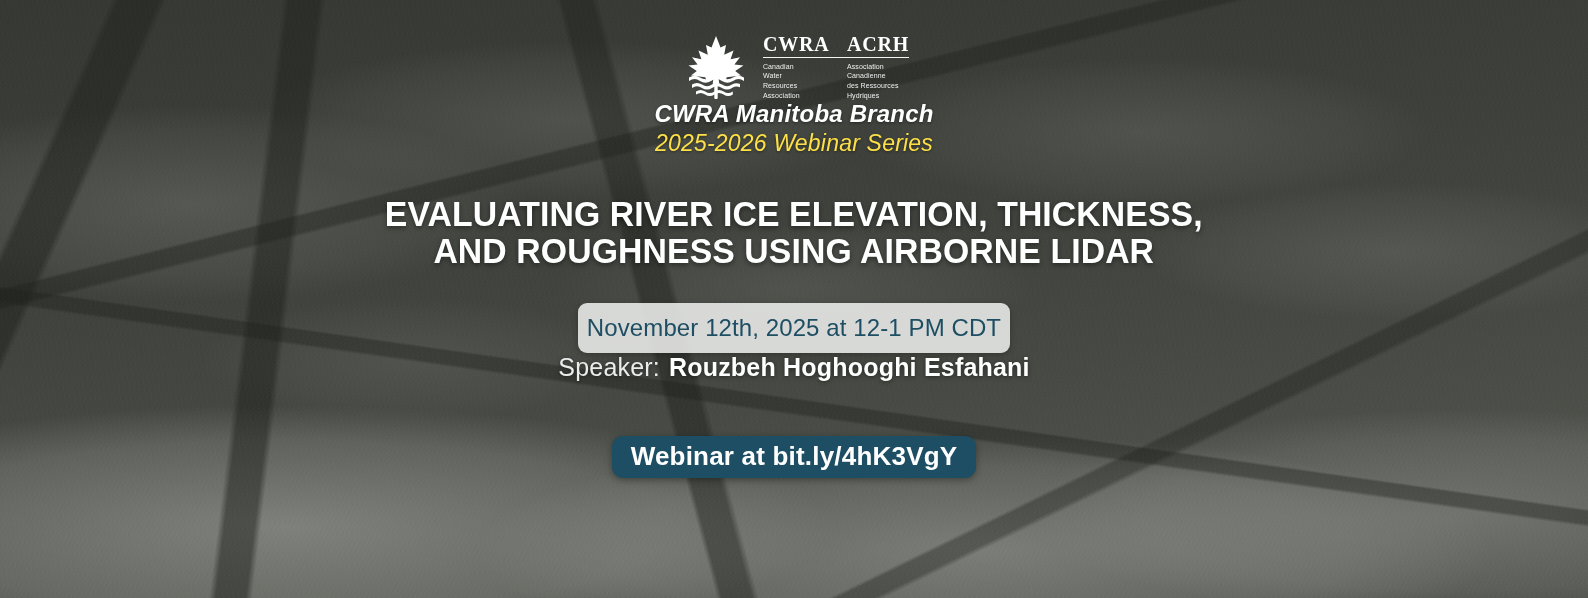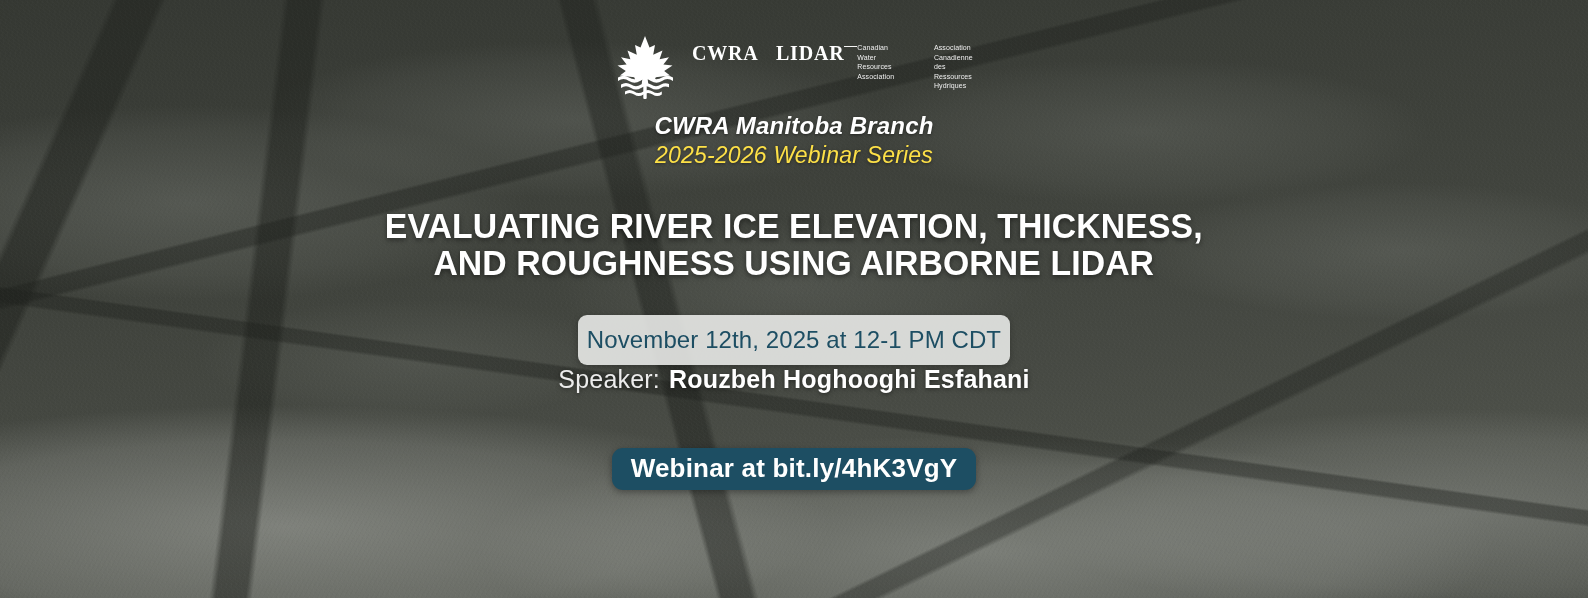--- a/index.html
+++ b/index.html
@@ -72,21 +72,21 @@
 
   
   .logo-lockup {
     display: flex;
     align-items: center;
     gap: 10px;
     margin-top: 34px;
     height: 66px;
   }
   .logo-leaf { width: 74px; height: 66px; display: block; }
-  .logo-text { display: flex; flex-direction: row; justify-content: center; }
+  .logo-text { display: flex; flex-direction: column; justify-content: center; }
   .logo-acros {
     display: flex;
     gap: 22px;
     color: #ffffff;
     font-family: "Liberation Serif", serif;
     font-size: 20px;
     font-weight: 700;
     letter-spacing: .8px;
     line-height: 1;
   }
@@ -104,21 +104,20 @@
     color: #f0f0f0;
     font-size: 7px;
     line-height: 1.38;
     letter-spacing: .1px;
   }
   .logo-sub .col:first-child { width: 68px; }
   .logo-sub .col { display: flex; flex-direction: column; }
 
   
   .branch-line {
-    margin-top: 12px;
     color: #ffffff;
     font-size: 24px;
     font-weight: 700;
     font-style: italic;
     letter-spacing: .2px;
     text-shadow: 0 1px 3px rgba(0,0,0,.45);
   }
   .series-line {
     margin-top: 2px;
     color: #fde047;
@@ -220,21 +219,21 @@
             <rect x="35.3" y="48" width="3.4" height="17" rx="1"></rect>
             <path d="M10 43.5 q5.5 -3.6 11 0 q5.5 3.6 11 0 q5.5 -3.6 11 0 q5.5 3.6 11 0 q5.5 -3.6 11 0 l0 3.4 q-5.5 -3.6 -11 0 q-5.5 3.6 -11 0 q-5.5 -3.6 -11 0 q-5.5 3.6 -11 0 q-5.5 -3.6 -11 0 Z"></path>
             <path d="M13 50.6 q5 -3.3 10 0 q5 3.3 10 0 q5 -3.3 10 0 q5 3.3 10 0 q4 -2.6 8 -.6 l0 3.3 q-4 -2 -8 .6 q-5 3.3 -10 0 q-5 -3.3 -10 0 q-5 3.3 -10 0 q-5 -3.3 -10 0 Z"></path>
             <path d="M17 57.4 q4.6 -3 9.2 0 q4.6 3 9.2 0 q4.6 -3 9.2 0 q4.6 3 9.2 0 l0 3.2 q-4.6 3 -9.2 0 q-4.6 -3 -9.2 0 q-4.6 3 -9.2 0 q-4.6 -3 -9.2 0 Z"></path>
           </g>
         </svg>
       </span>
       <div class="logo-text">
         <div class="logo-acros">
           <span>CWRA</span>
-          <span>LIDAR</span>
+          <span>ACRH</span>
         </div>
         <div class="logo-rule"></div>
         <div class="logo-sub">
           <div class="col">
             <span>Canadian</span>
             <span>Water</span>
             <span>Resources</span>
             <span>Association</span>
           </div>
           <div class="col">

